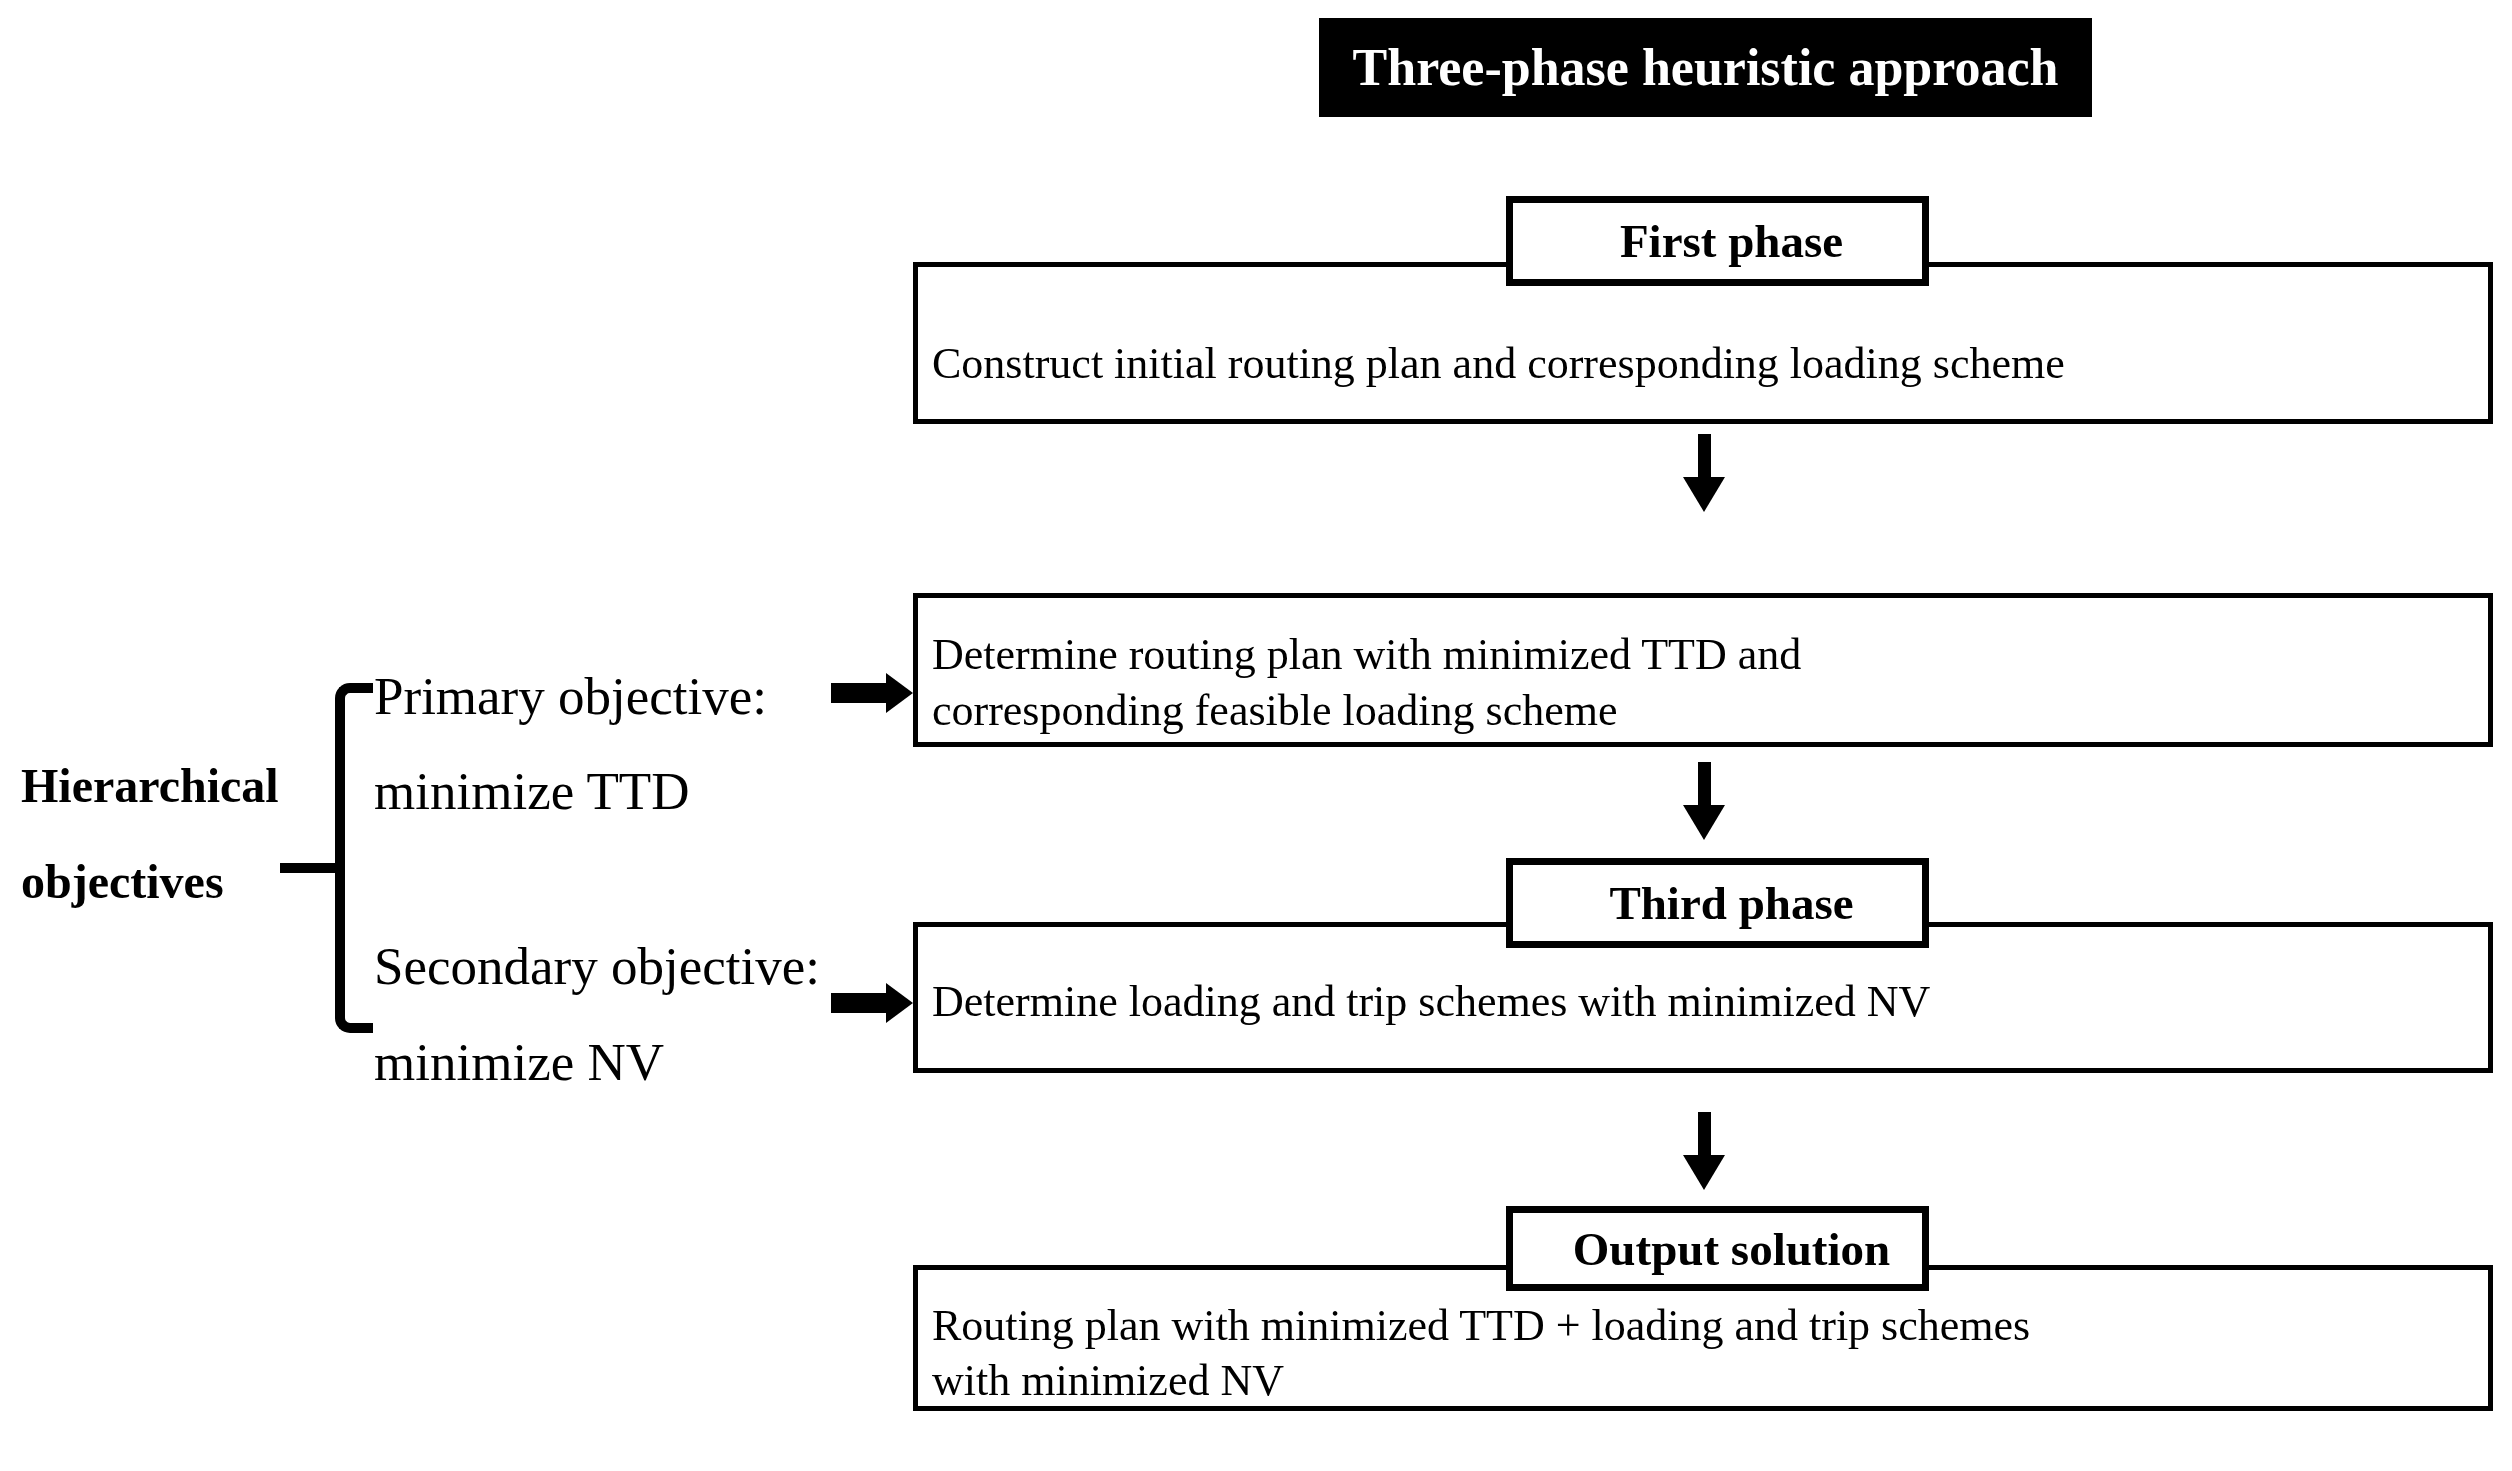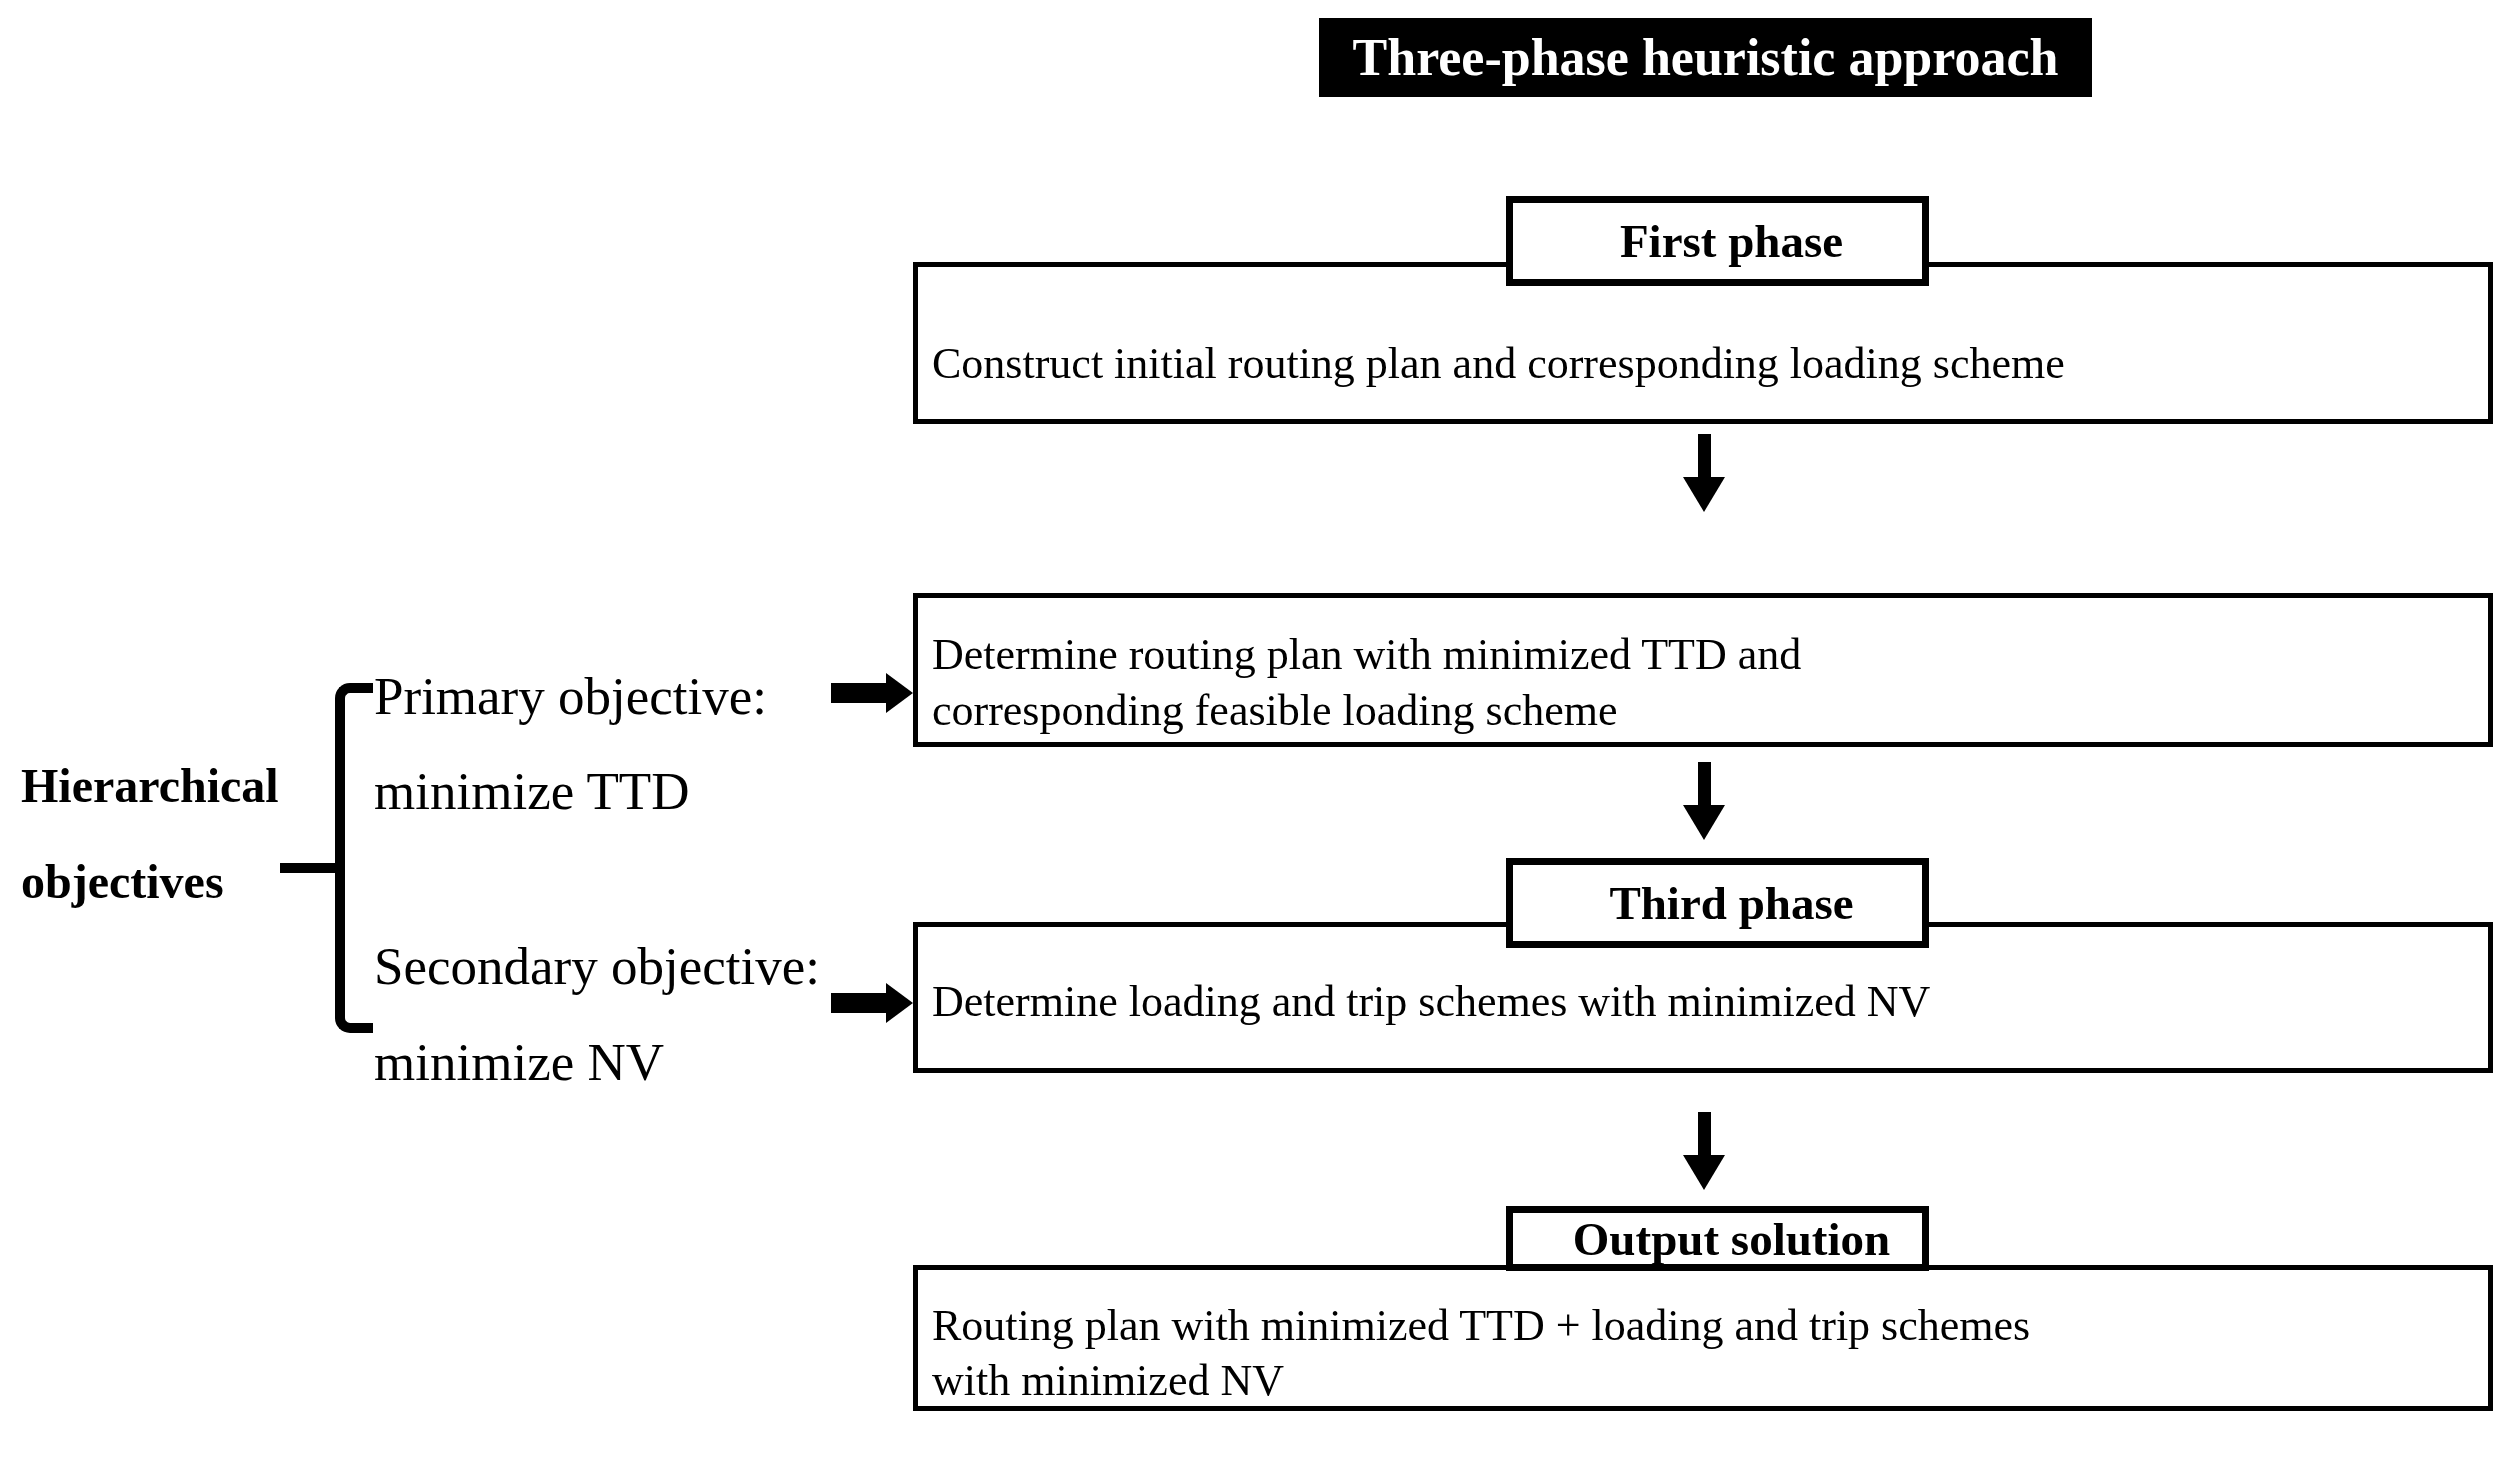--- a/index.html
+++ b/index.html
@@ -10,21 +10,21 @@
     background: var(--background, #ffffff);
     color: var(--ink, #000000);
     font-family: "Liberation Serif", "DejaVu Serif", serif;
     overflow: hidden;
   }
   * { box-sizing: border-box; }
 
   .title-box {
     position: absolute;
     left: 1319px; top: 17.5px;
-    width: 773px; height: 79px;
+    width: 773px; height: 99px;
     background: var(--title_bg, #000000);
     color: var(--title_fg, #ffffff);
     display: flex; align-items: center; justify-content: center;
     font-weight: bold; font-size: 52px;
     z-index: 4;
   }
 
   .wide-box {
     position: absolute;
     left: 913px; width: 1580px;
@@ -169,21 +169,21 @@
     <div class="stem"></div>
     <div class="head"></div>
   </div>
 
   <div class="wide-box" style="top:1265px; height:146px;">
     <div class="box-text" style="top:28px; line-height:55px;">
       <div>Routing plan with minimized TTD + loading and trip schemes</div>
       <div>with minimized NV</div>
     </div>
   </div>
-  <div class="label-box" style="top:1206px; height:65px;">
+  <div class="label-box" style="top:1206px; height:85px;">
     <span>Output solution</span>
   </div>
 
   <div class="hier-line" style="top:759px;">Hierarchical</div>
   <div class="hier-line" style="top:855px;">objectives</div>
 
   <div class="bracket"></div>
   <div class="bracket-tick"></div>
 
   <div class="side-text" style="top:670px;">Primary objective:</div>

